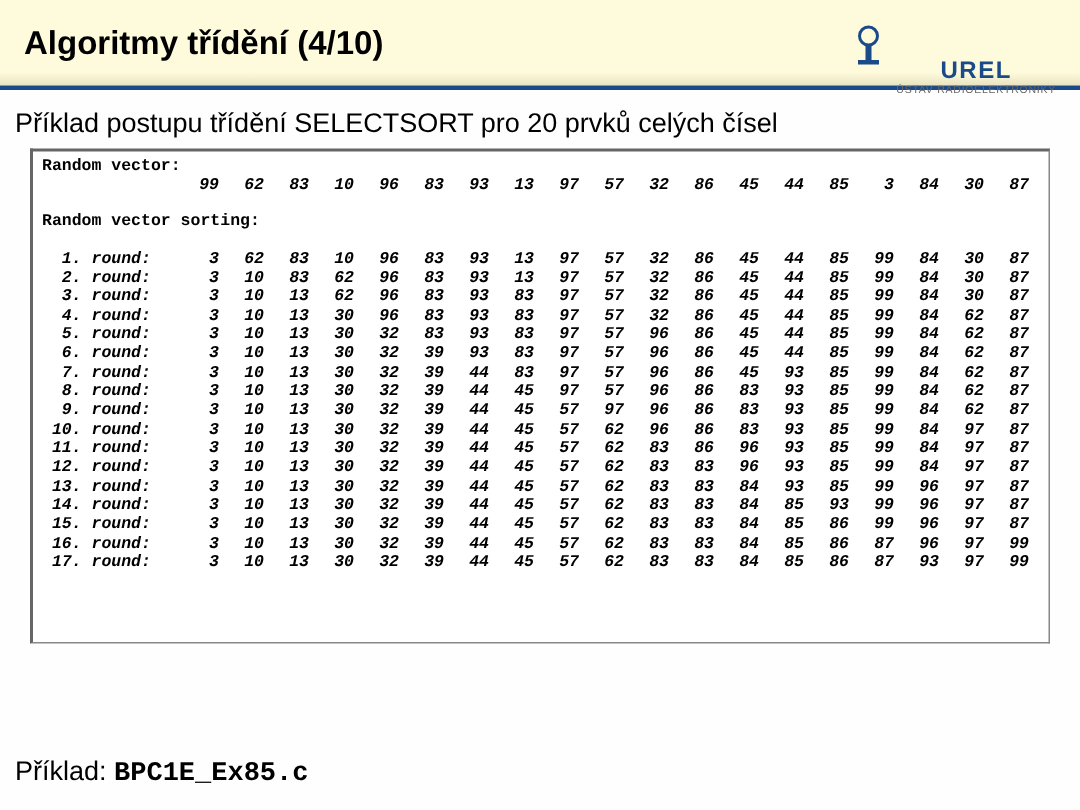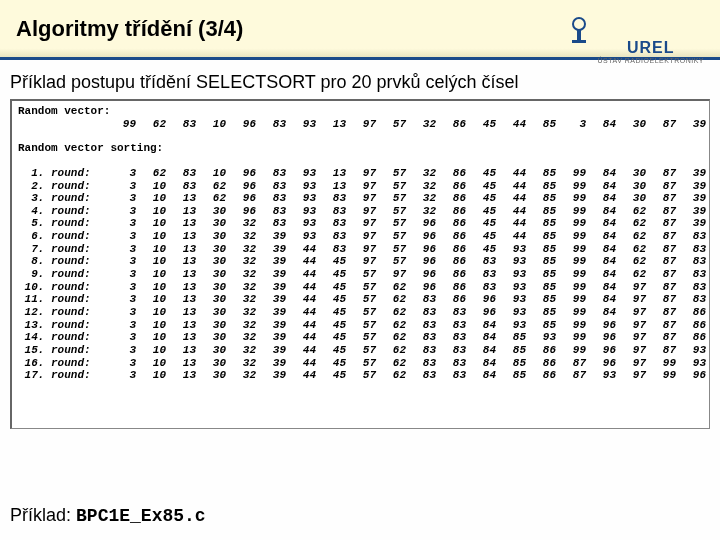--- a/index.html
+++ b/index.html
@@ -45,21 +45,21 @@
     font-size: 7px;
     color: #666;
     letter-spacing: 0.5px;
   }
   .subtitle {
     font-size: 18px;
     color: #000;
     padding: 12px 2px 6px 10px;
   }
   .console {
-    margin: 0 10px;
+    margin: 0 20px;
     background: #fff;
     border: 1px solid #888;
     border-top: 2px solid #666;
     border-left: 2px solid #666;
     font-family: "Courier New", monospace;
     font-size: 11px;
     font-weight: bold;
     line-height: 1.15;
     padding: 4px 6px;
     white-space: pre;
@@ -96,21 +96,21 @@
   }
   .footer .mono {
     font-family: "Courier New", monospace;
     font-weight: bold;
   }
 </style>
 </head>
 <body>
 
 <div class="header">
-  <div class="header-title">Algoritmy třídění (3/4)</div>
+  <div class="header-title">Algoritmy třídění (4/10)</div>
   <div class="logo">
     <svg width="26" height="30" viewBox="0 0 26 30">
       <circle cx="13" cy="10" r="6" fill="none" stroke="#1a4a8a" stroke-width="2"></circle>
       <rect x="11" y="16" width="4" height="10" fill="#1a4a8a"></rect>
       <rect x="6" y="26" width="14" height="3" fill="#1a4a8a"></rect>
     </svg>
     <div class="logo-mark">
       <div class="logo-text">UREL</div>
       <div class="logo-sub">ÚSTAV RADIOELEKTRONIKY</div>
     </div>

